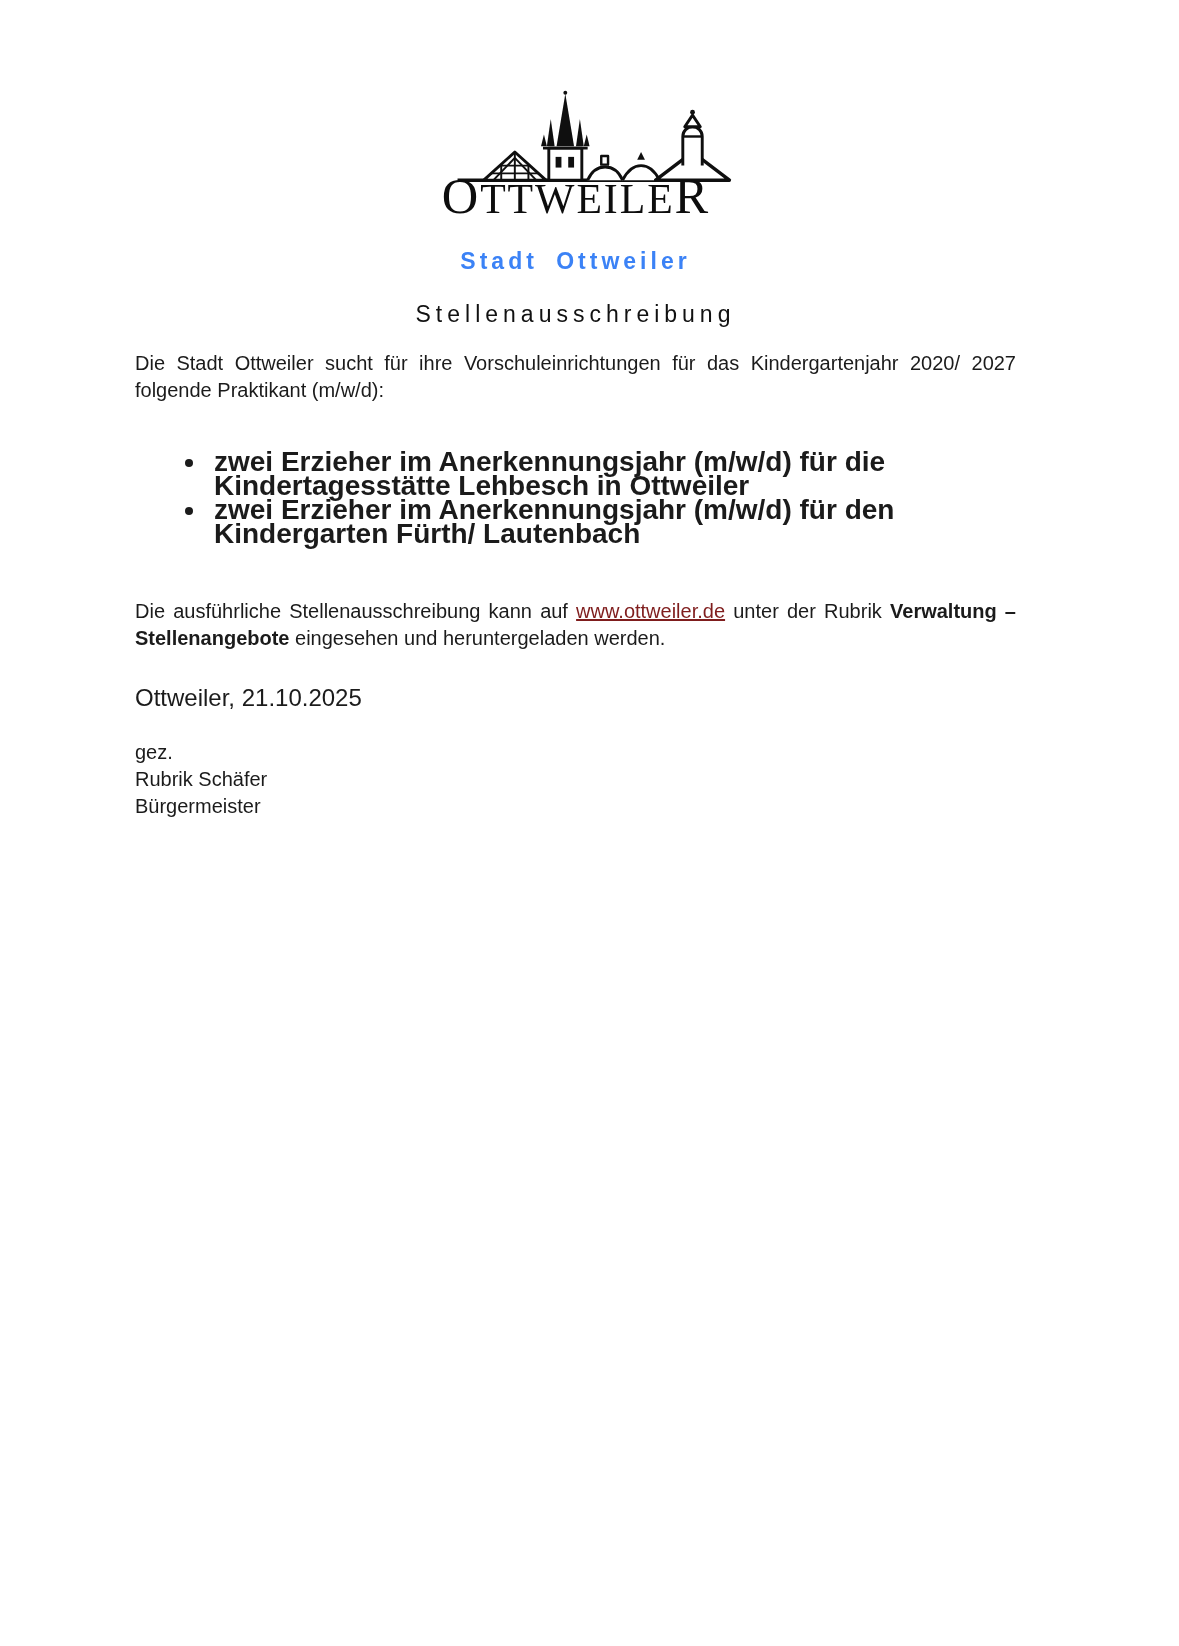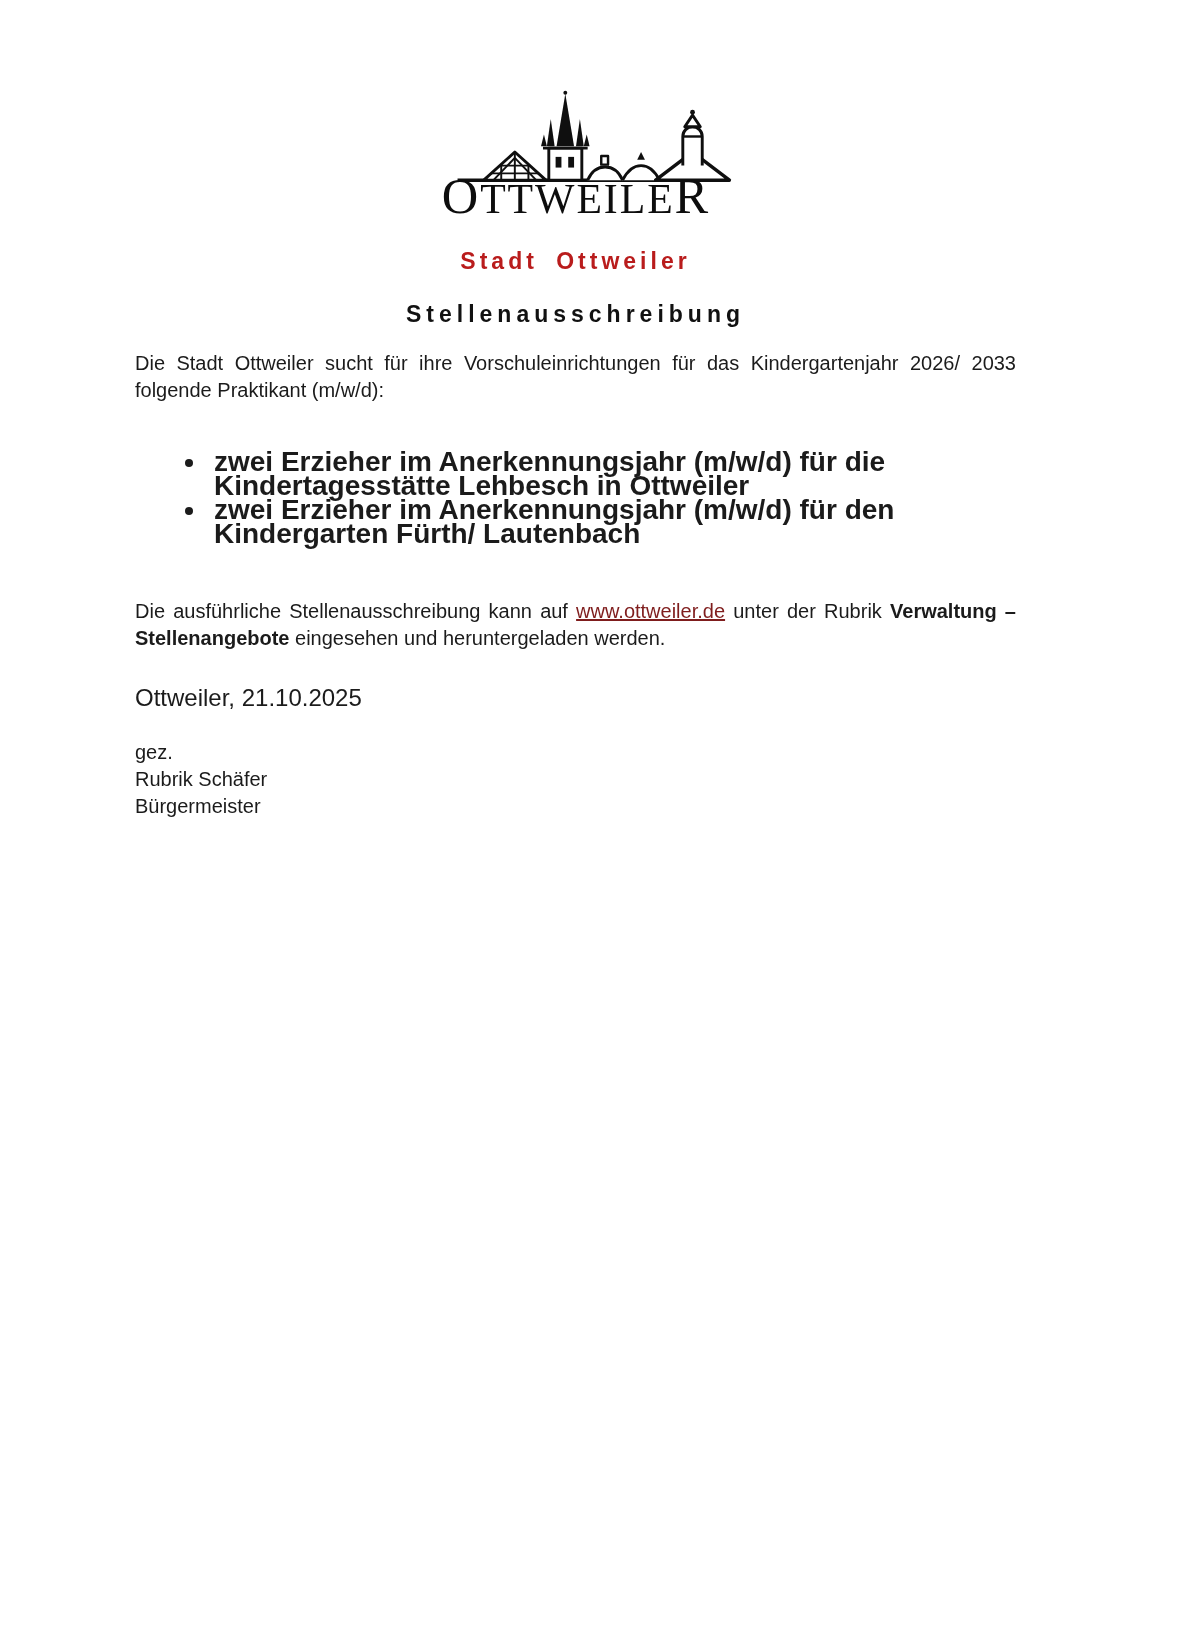--- a/index.html
+++ b/index.html
@@ -27,26 +27,26 @@
   }
   .sky { stroke: #0f0f0f; fill: #ffffff; stroke-linejoin: round; }
   .sky-fill { fill: #0f0f0f; stroke: none; }
   h1.doc-title {
     margin: 24px 0 0 0;
     font-size: 23px;
     font-weight: bold;
     letter-spacing: 4px;
     word-spacing: 8px;
     text-align: center;
-    color: #b91c1c;
+    color: #3b82f6;
   }
   h2.doc-subtitle {
     margin: 26px 0 0 0;
     font-size: 23px;
-    font-weight: bold;
+    font-weight: normal;
     letter-spacing: 5px;
     text-align: center;
     color: #111;
   }
   p.intro {
     margin: 22px 0 0 0;
     font-size: 20px;
     line-height: 27px;
     text-align: justify;
   }
@@ -131,21 +131,21 @@
         <polygon class="sky" points="292,42 308,42 300,30" stroke-width="3"></polygon>
         <circle class="sky-fill" cx="300" cy="27" r="2.5"></circle>
 
         <text class="wordmark" x="180" y="131" text-anchor="middle" letter-spacing="2"><tspan font-size="52">O</tspan><tspan font-size="43">TTWEILE</tspan><tspan font-size="52">R</tspan></text>
       </svg>
     </div>
 
     <h1 class="doc-title">Stadt Ottweiler</h1>
     <h2 class="doc-subtitle">Stellenausschreibung</h2>
 
-    <p class="intro">Die Stadt Ottweiler sucht für ihre Vorschuleinrichtungen für das Kindergartenjahr 2026/ 2033 folgende Praktikant (m/w/d):</p>
+    <p class="intro">Die Stadt Ottweiler sucht für ihre Vorschuleinrichtungen für das Kindergartenjahr 2020/ 2027 folgende Praktikant (m/w/d):</p>
 
     <ul class="positions">
       <li>
         <span>zwei Erzieher im Anerkennungsjahr (m/w/d) für die Kindertagesstätte Lehbesch in Ottweiler</span>
       </li>
       <li>
         <span>zwei Erzieher im Anerkennungsjahr (m/w/d) für den Kindergarten Fürth/ Lautenbach</span>
       </li>
     </ul>
 

